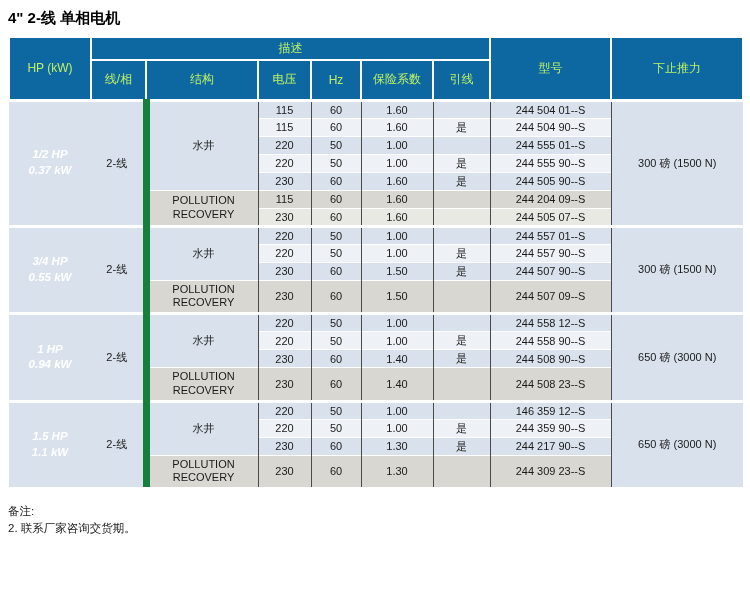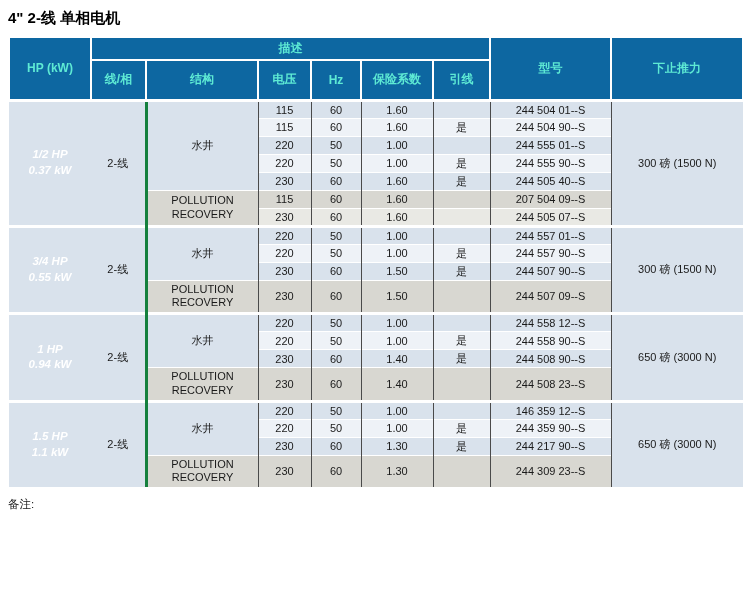--- a/index.html
+++ b/index.html
@@ -14,22 +14,22 @@
     font-size: 15px; font-weight: bold; color: #000;
     margin: 2px 0 8px 0;
   }
   table.motor-table {
     border-collapse: collapse;
     table-layout: fixed;
     width: 734px;
   }
   thead th {
     background: #0d67a1;
-    color: #5eead4;
-    font-weight: bold;
+    color: #bef264;
+    font-weight: normal;
     font-size: 12px;
     border: 2px solid #ffffff;
     padding: 2px;
     text-align: center;
     vertical-align: middle;
   }
   .th-desc { height: 20px; }
   tr.subhead th { height: 40px; }
 
   tbody td {
@@ -48,29 +48,29 @@
   tr.row-light td { background: #eef2f7; }
   tr.pr-dark td   { background: #d8d7d1; }
   tr.pr-light td  { background: #e9e9e4; }
 
   
   td.hp-cell {
     background: #000000; color: #ffffff;
     font-weight: bold; font-size: 11.5px; line-height: 1.35; font-style: italic;
   }
   td.wire-cell { background: #cdd9e7; }
-  td.cons-cell { border-left: 3px solid #15803d; line-height: 1.25; }
+  td.cons-cell { border-left: 7px solid #15803d; line-height: 1.25; }
   td.cons-well { background: #dce4ee; }
   td.cons-pr   { background: #d8d7d1; padding: 2px 10px; margin-left: 44px; }
   td.c-volt, td.c-hz, td.c-sf, td.c-lead, td.c-model, td.thrust-cell {
     border-left: 1px solid #4a4a4a;
   }
   td.thrust-cell { background: #d3dee9; }
 
-  .notes { margin-top: 9px; font-size: 11.5px; color: #222; line-height: 1.45; }
+  .notes { margin-top: 16px; font-size: 11.5px; color: #222; line-height: 1.45; }
   .notes-heading { }
 </style>
 </head>
 <body>
 
 <div class="page">
   <h1 class="title">4" 2-线 单相电机</h1>
 
   <table class="motor-table">
     <colgroup>
@@ -134,29 +134,29 @@
           <td class="c-hz">50</td>
           <td class="c-sf">1.00</td>
           <td class="c-lead">是</td>
           <td class="c-model">244 555 90--S</td>
         </tr>
         <tr class="row-dark">
           <td class="c-volt">230</td>
           <td class="c-hz">60</td>
           <td class="c-sf">1.60</td>
           <td class="c-lead">是</td>
-          <td class="c-model">244 505 40--S</td>
+          <td class="c-model">244 505 90--S</td>
         </tr>
         <tr class="pr-dark">
           <td class="cons-cell cons-pr" rowspan="2">POLLUTION RECOVERY</td>
           <td class="c-volt">115</td>
           <td class="c-hz">60</td>
           <td class="c-sf">1.60</td>
           <td class="c-lead"></td>
-          <td class="c-model">207 504 09--S</td>
+          <td class="c-model">244 204 09--S</td>
         </tr>
         <tr class="pr-light">
           <td class="c-volt">230</td>
           <td class="c-hz">60</td>
           <td class="c-sf">1.60</td>
           <td class="c-lead"></td>
           <td class="c-model">244 505 07--S</td>
         </tr>
         <tr class="group-first row-dark">
           <td class="hp-cell" rowspan="4">
@@ -264,14 +264,15 @@
           <td class="c-hz">60</td>
           <td class="c-sf">1.30</td>
           <td class="c-lead"></td>
           <td class="c-model">244 309 23--S</td>
         </tr>
       </tbody>
   </table>
 
   <div class="notes">
     <div class="notes-heading">备注:</div>
+    <div class="note">2. 联系厂家咨询交货期。</div>
   </div>
 </div>
 
 </body></html>

